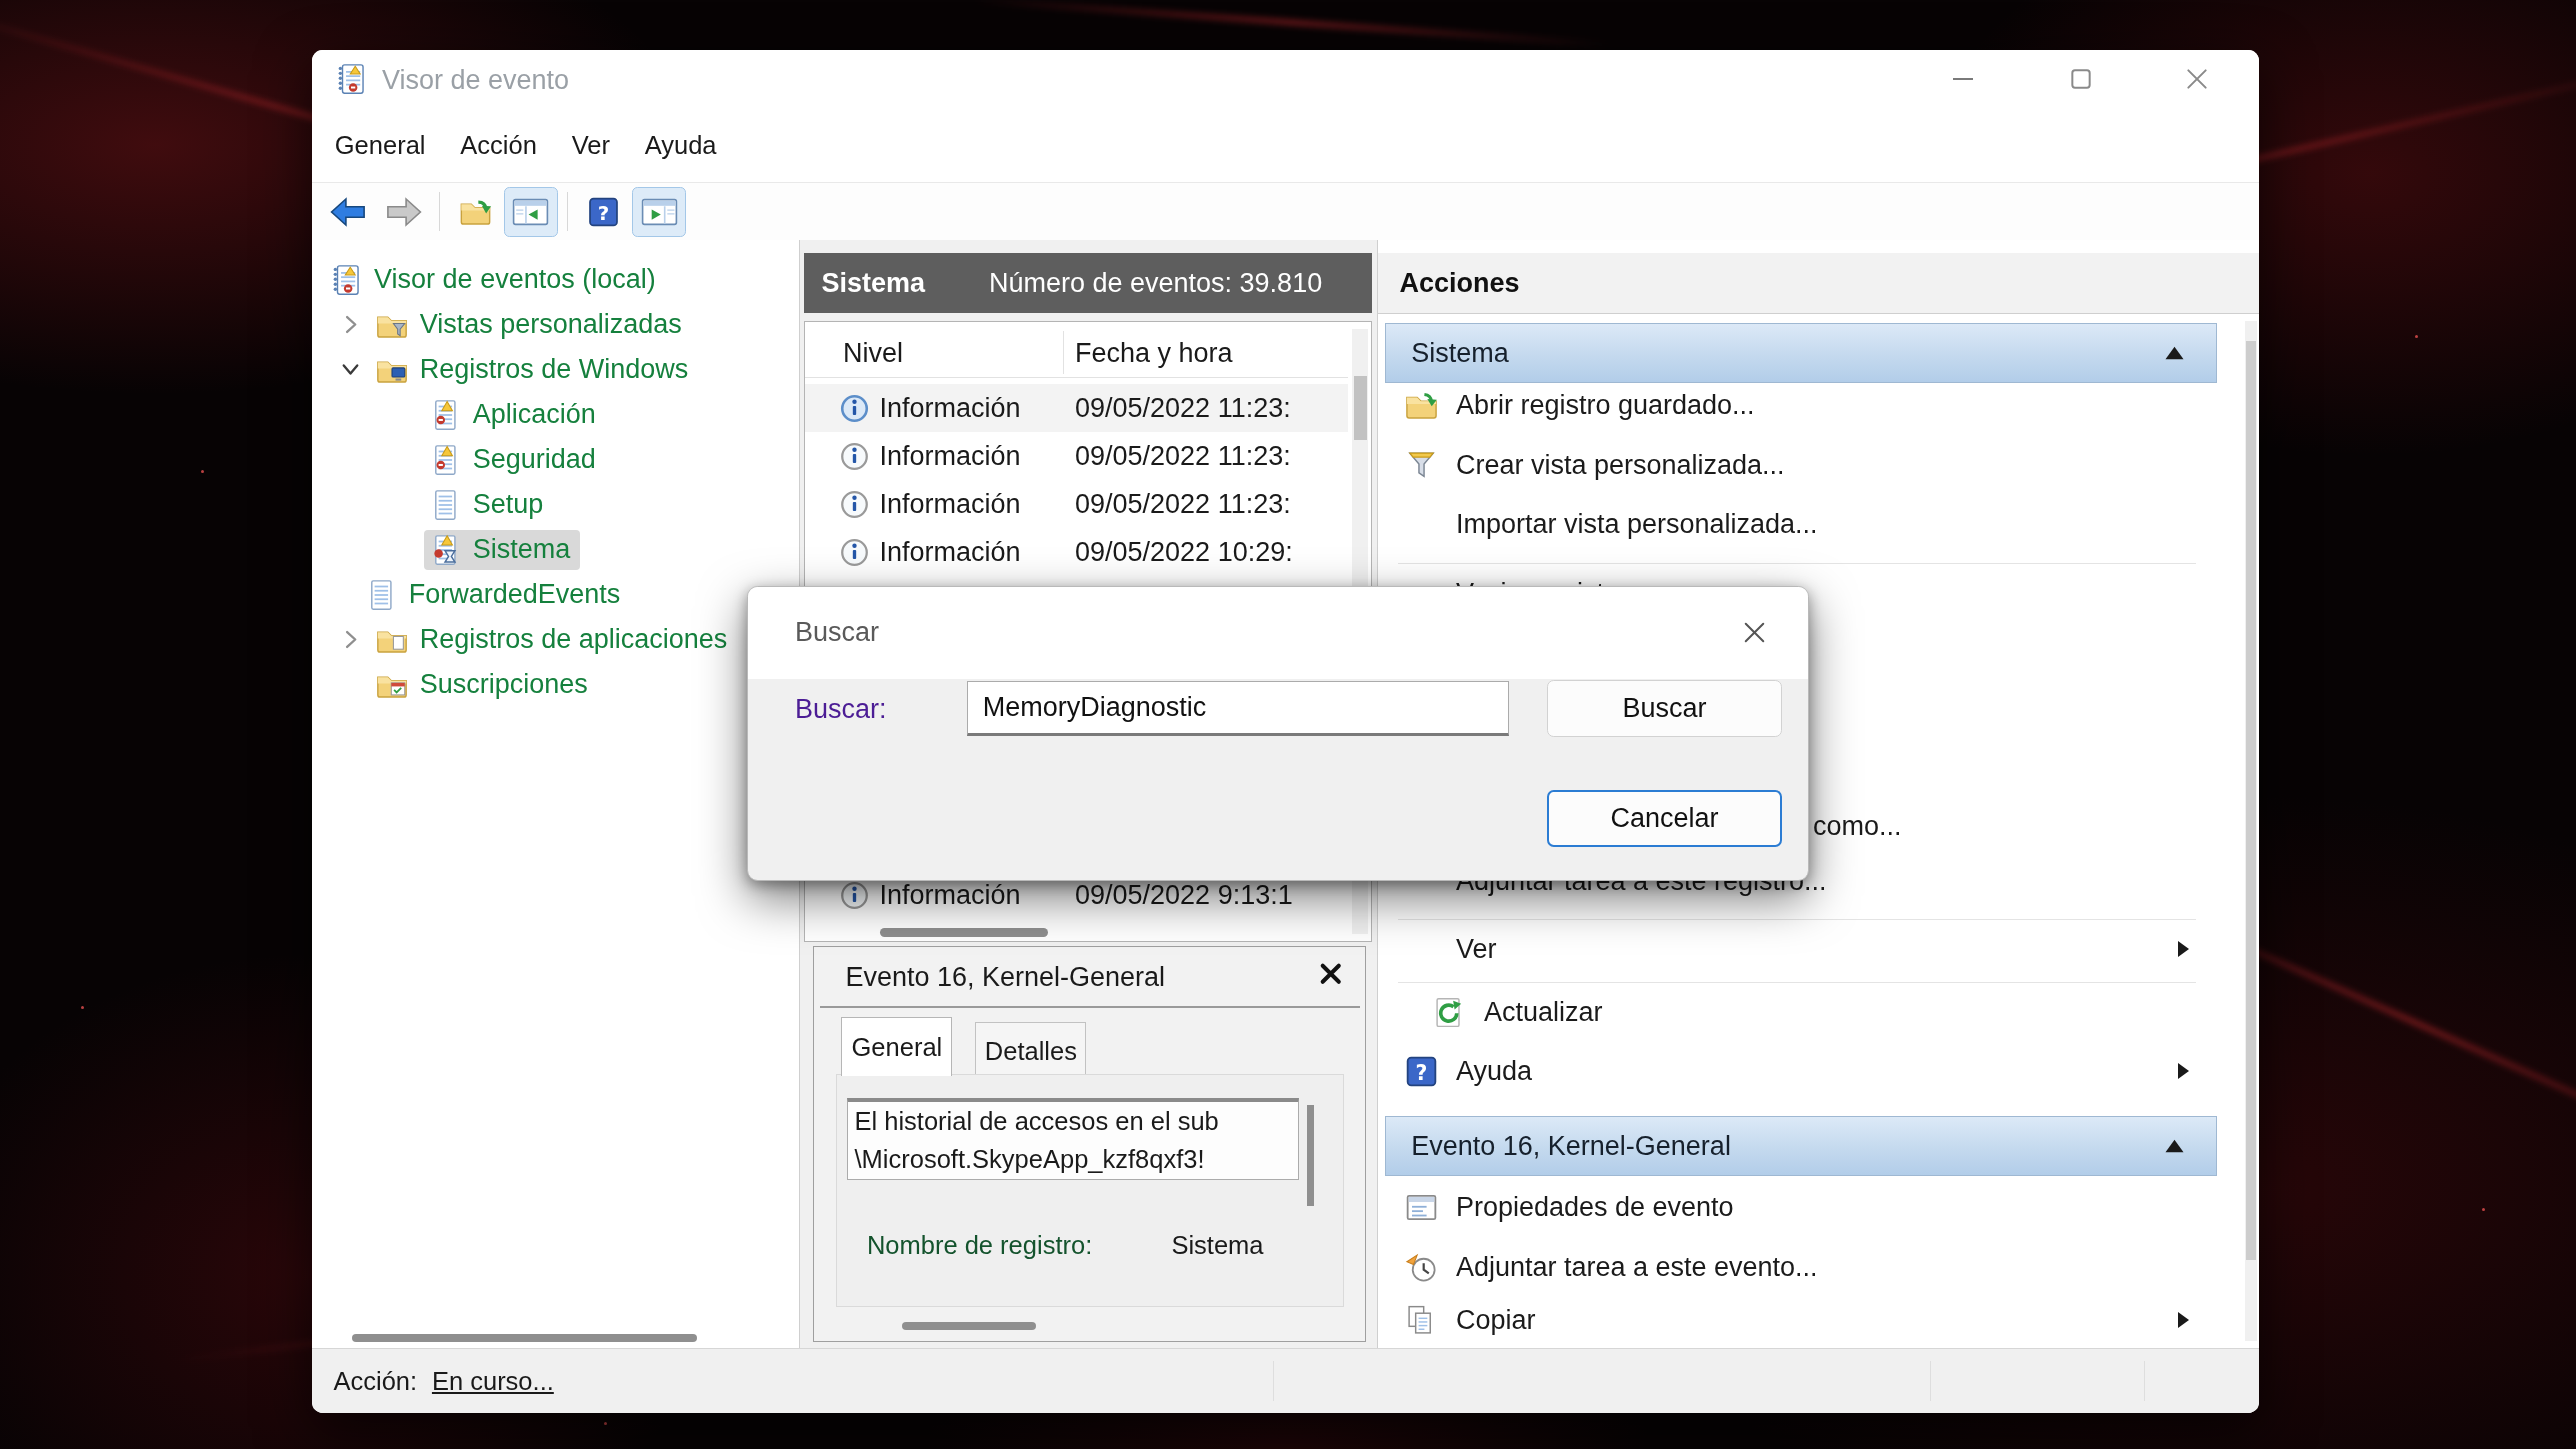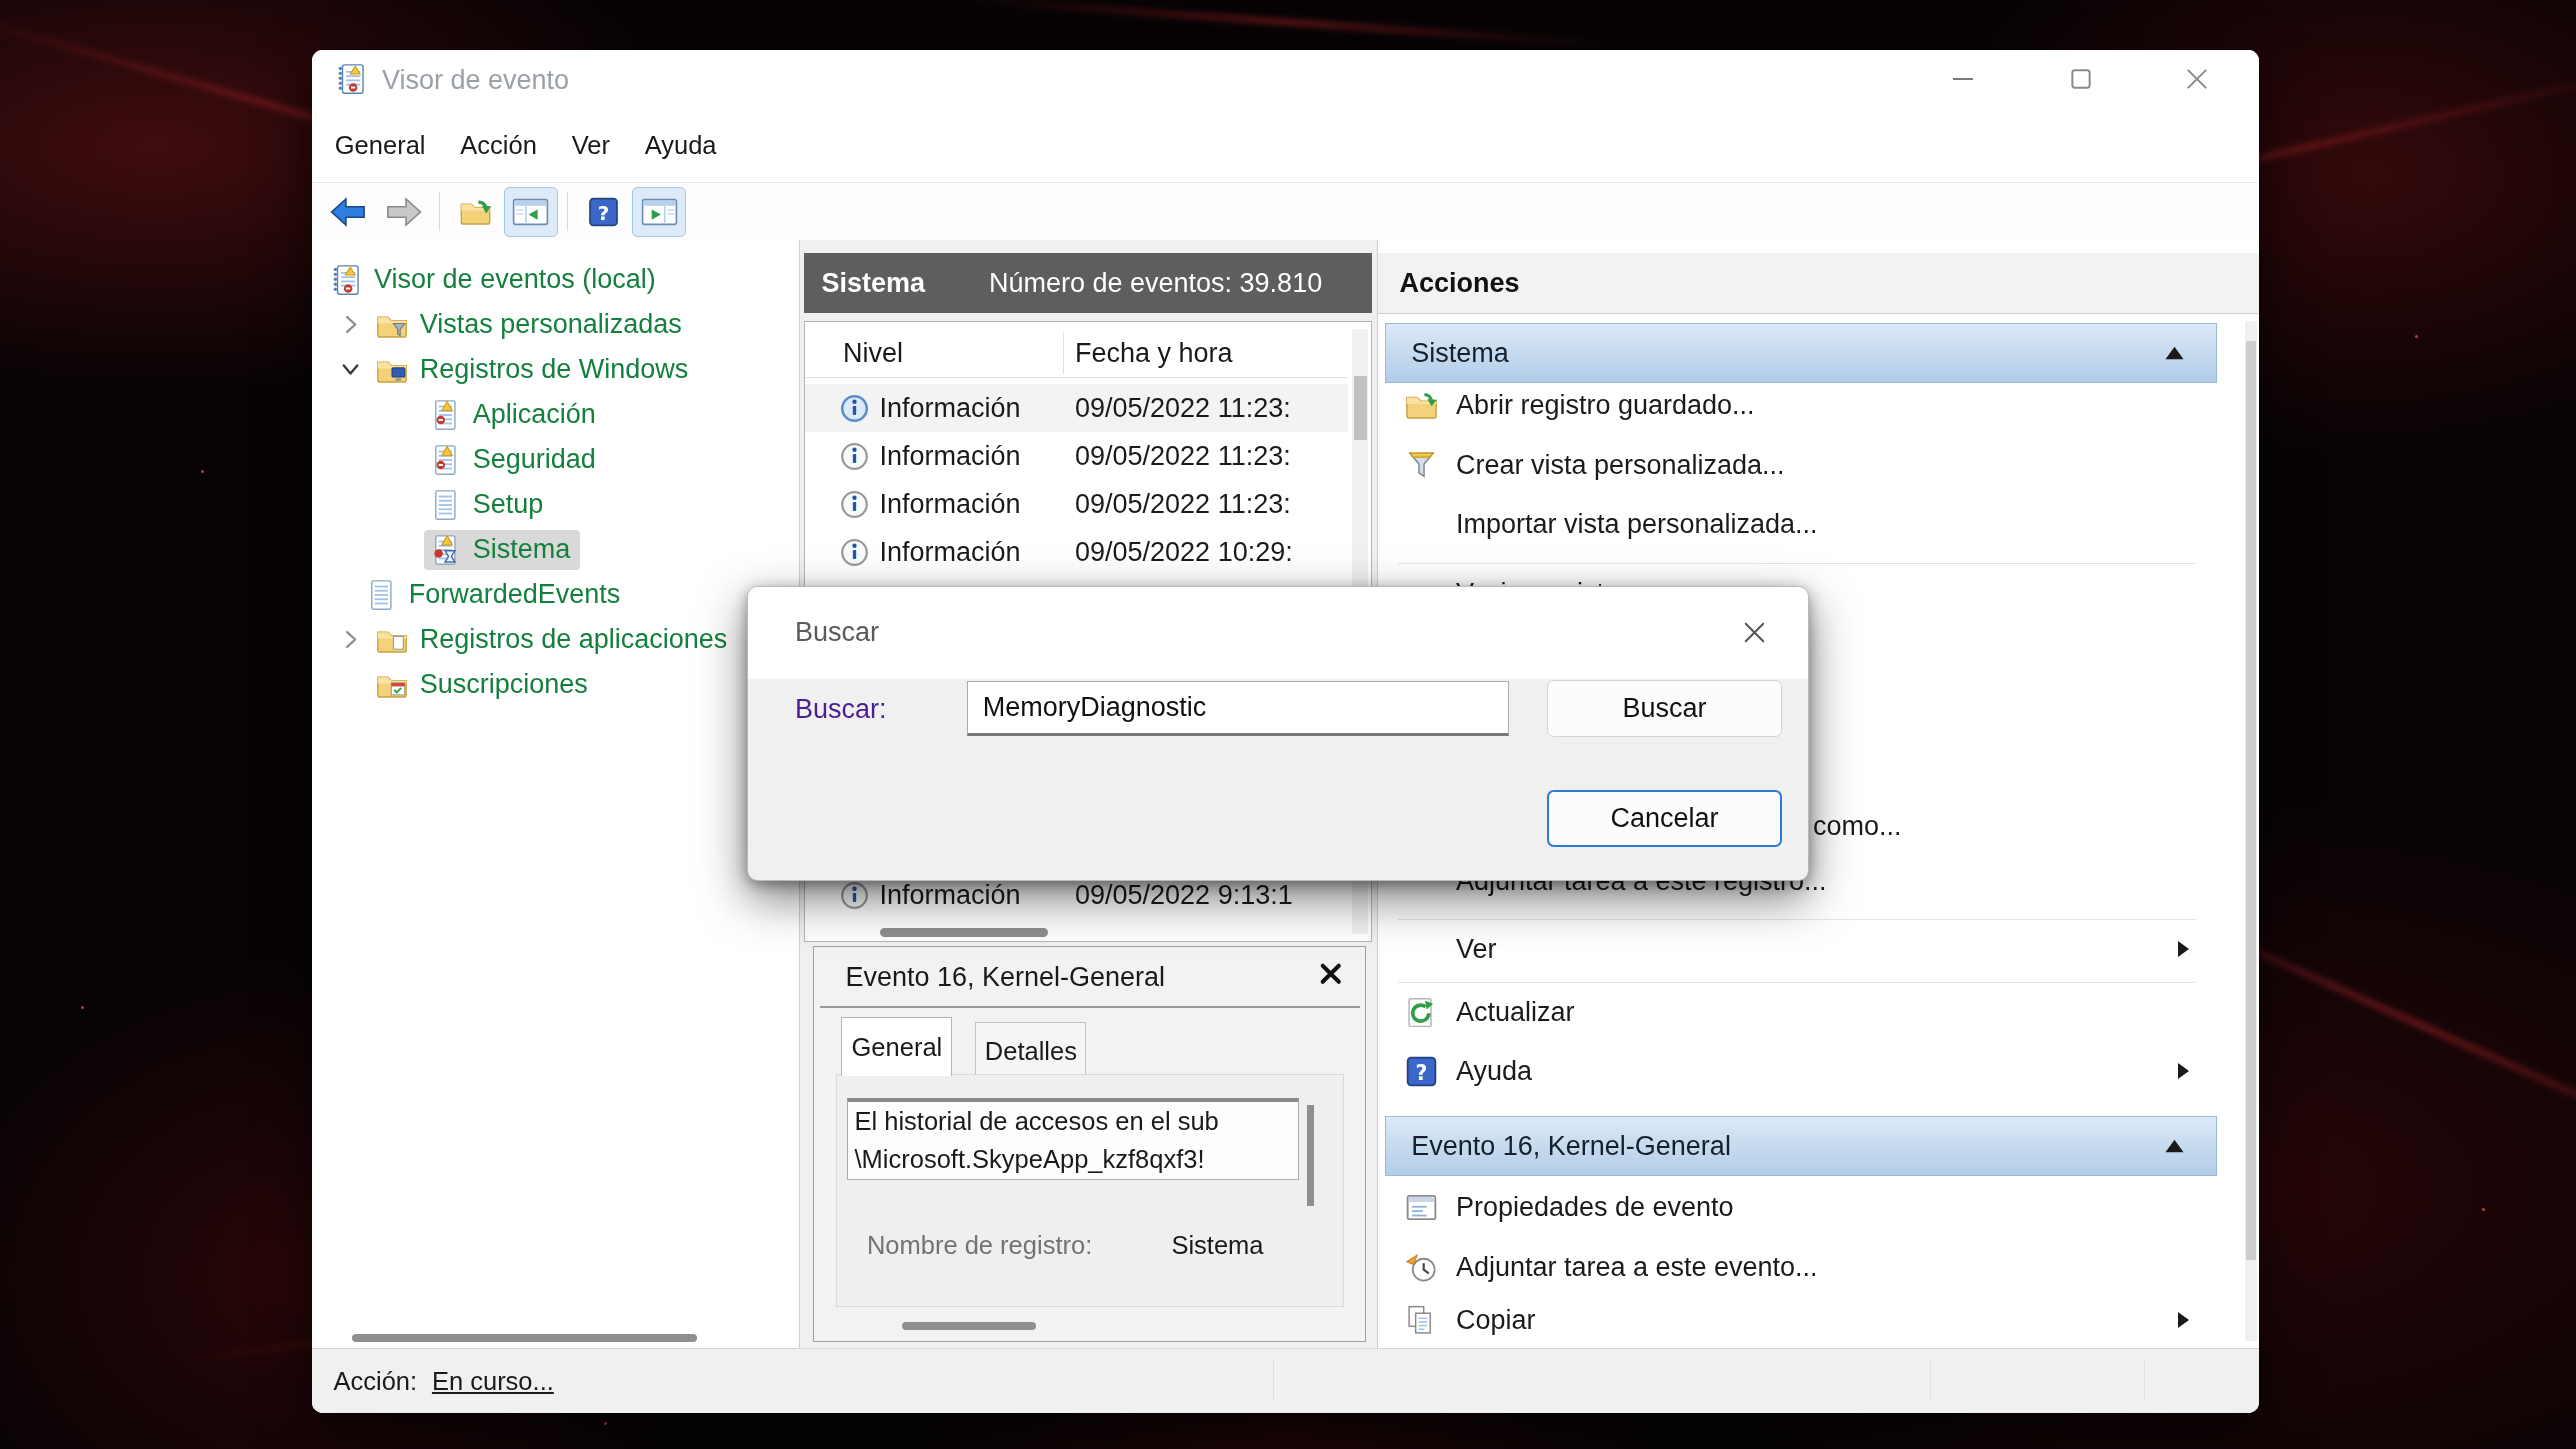--- a/index.html
+++ b/index.html
@@ -75,21 +75,21 @@
   #ev-close{position:absolute;right:17.4px;top:12px;width:32px;height:32px;}
   #ev-close svg{width:29.5px;height:29.5px;}
   #ev-titleline{position:absolute;left:5.4px;right:5.4px;top:59px;height:2px;background:#9a9a9a;}
   .tab{position:absolute;height:59px;width:111px;display:flex;align-items:center;justify-content:center;font-size:25.5px;color:#1a1a1a;box-sizing:border-box;}
   #tab-general{left:27px;top:70px;background:#fff;border:1.3px solid #b6b6b6;border-bottom:none;z-index:2;}
   #tab-detalles{left:161px;top:75px;background:#f5f5f5;border:1.3px solid #c2c2c2;}
   #ev-inner{position:absolute;left:22px;top:127px;width:508px;height:233px;background:#efefef;border:1.3px solid #dadada;box-sizing:border-box;}
   #ev-textbox{position:absolute;left:9.4px;top:23px;width:452px;height:82px;background:#fdfdfd;border:1.3px solid #ababab;border-top:4px solid #8a8a8a;overflow:hidden;box-sizing:border-box;}
   #ev-textbox .ln{font-size:25.5px;color:#1a1a1a;line-height:38px;margin-left:6.7px;white-space:nowrap;}
   #ev-tb-vthumb{position:absolute;left:470px;top:29.5px;width:6.7px;height:101px;background:#8f8f8f;}
-  #ev-logname-label{position:absolute;left:29.5px;top:156px;font-size:25.5px;color:#737373;}
+  #ev-logname-label{position:absolute;left:29.5px;top:156px;font-size:25.5px;color:#14532d;}
   #ev-logname-value{position:absolute;left:334px;top:156px;font-size:25.5px;color:#1a1a1a;}
   #ev-hthumb{position:absolute;left:88px;bottom:10.7px;width:134px;height:8px;background:#8f8f8f;border-radius:4px;}
 
   
   #actpane{position:absolute;left:1065px;top:0;bottom:0;width:883px;background:#fff;border-left:1.3px solid #cfcfcf;}
   #act-header{position:absolute;left:0;top:13.4px;right:0;height:60px;background:#f2f2f2;border-bottom:1.3px solid #cfcfcf;display:flex;align-items:center;}
   #act-header span{font-size:27px;font-weight:bold;color:#111;margin-left:21.5px;}
   .sec-header{position:absolute;left:6.7px;width:832px;height:60px;box-sizing:border-box;
     background:linear-gradient(180deg,#dce9f7 0%,#c4d9ee 55%,#b2cde9 100%);
     border:0.7px solid #9fb8d2;display:flex;align-items:center;}
@@ -548,21 +548,21 @@
           </div>
           <div class="act-sep" style="top: 679px;"></div>
           <div class="act-item" style="top: 680px;">
             <span class="noicon"></span>
             <span>Ver</span>
             <span class="sub"><svg viewBox="0 0 24 24">
                 <polygon points="8,4 19,12 8,20" fill="#1a1a1a"></polygon>
               </svg></span>
           </div>
           <div class="act-sep" style="top: 742px;"></div>
-          <div class="act-item" style="top: 743px;">
+          <div class="act-item" style="top: 743px; padding-left: 28px;">
             <span class="aicon"><svg viewBox="0 0 48 48">
                 <rect x="7" y="5" width="30" height="38" rx="2" fill="#fff" stroke="#b5b5b5" stroke-width="2"></rect>
                 <path d="M34 25 a11 11 0 1 1-4.5-9" stroke="#2f9e44" stroke-width="5" fill="none"></path>
                 <polygon points="29,8 40,12 31,20" fill="#2f9e44"></polygon>
               </svg></span>
             <span>Actualizar</span>
           </div>
           <div class="act-item" style="top: 802px;">
             <span class="aicon"><svg viewBox="0 0 48 48" style="font-size:40px">
                 <rect x="5" y="5" width="38" height="38" rx="5" fill="#3b67c8" stroke="#23437f" stroke-width="2.5"></rect>

